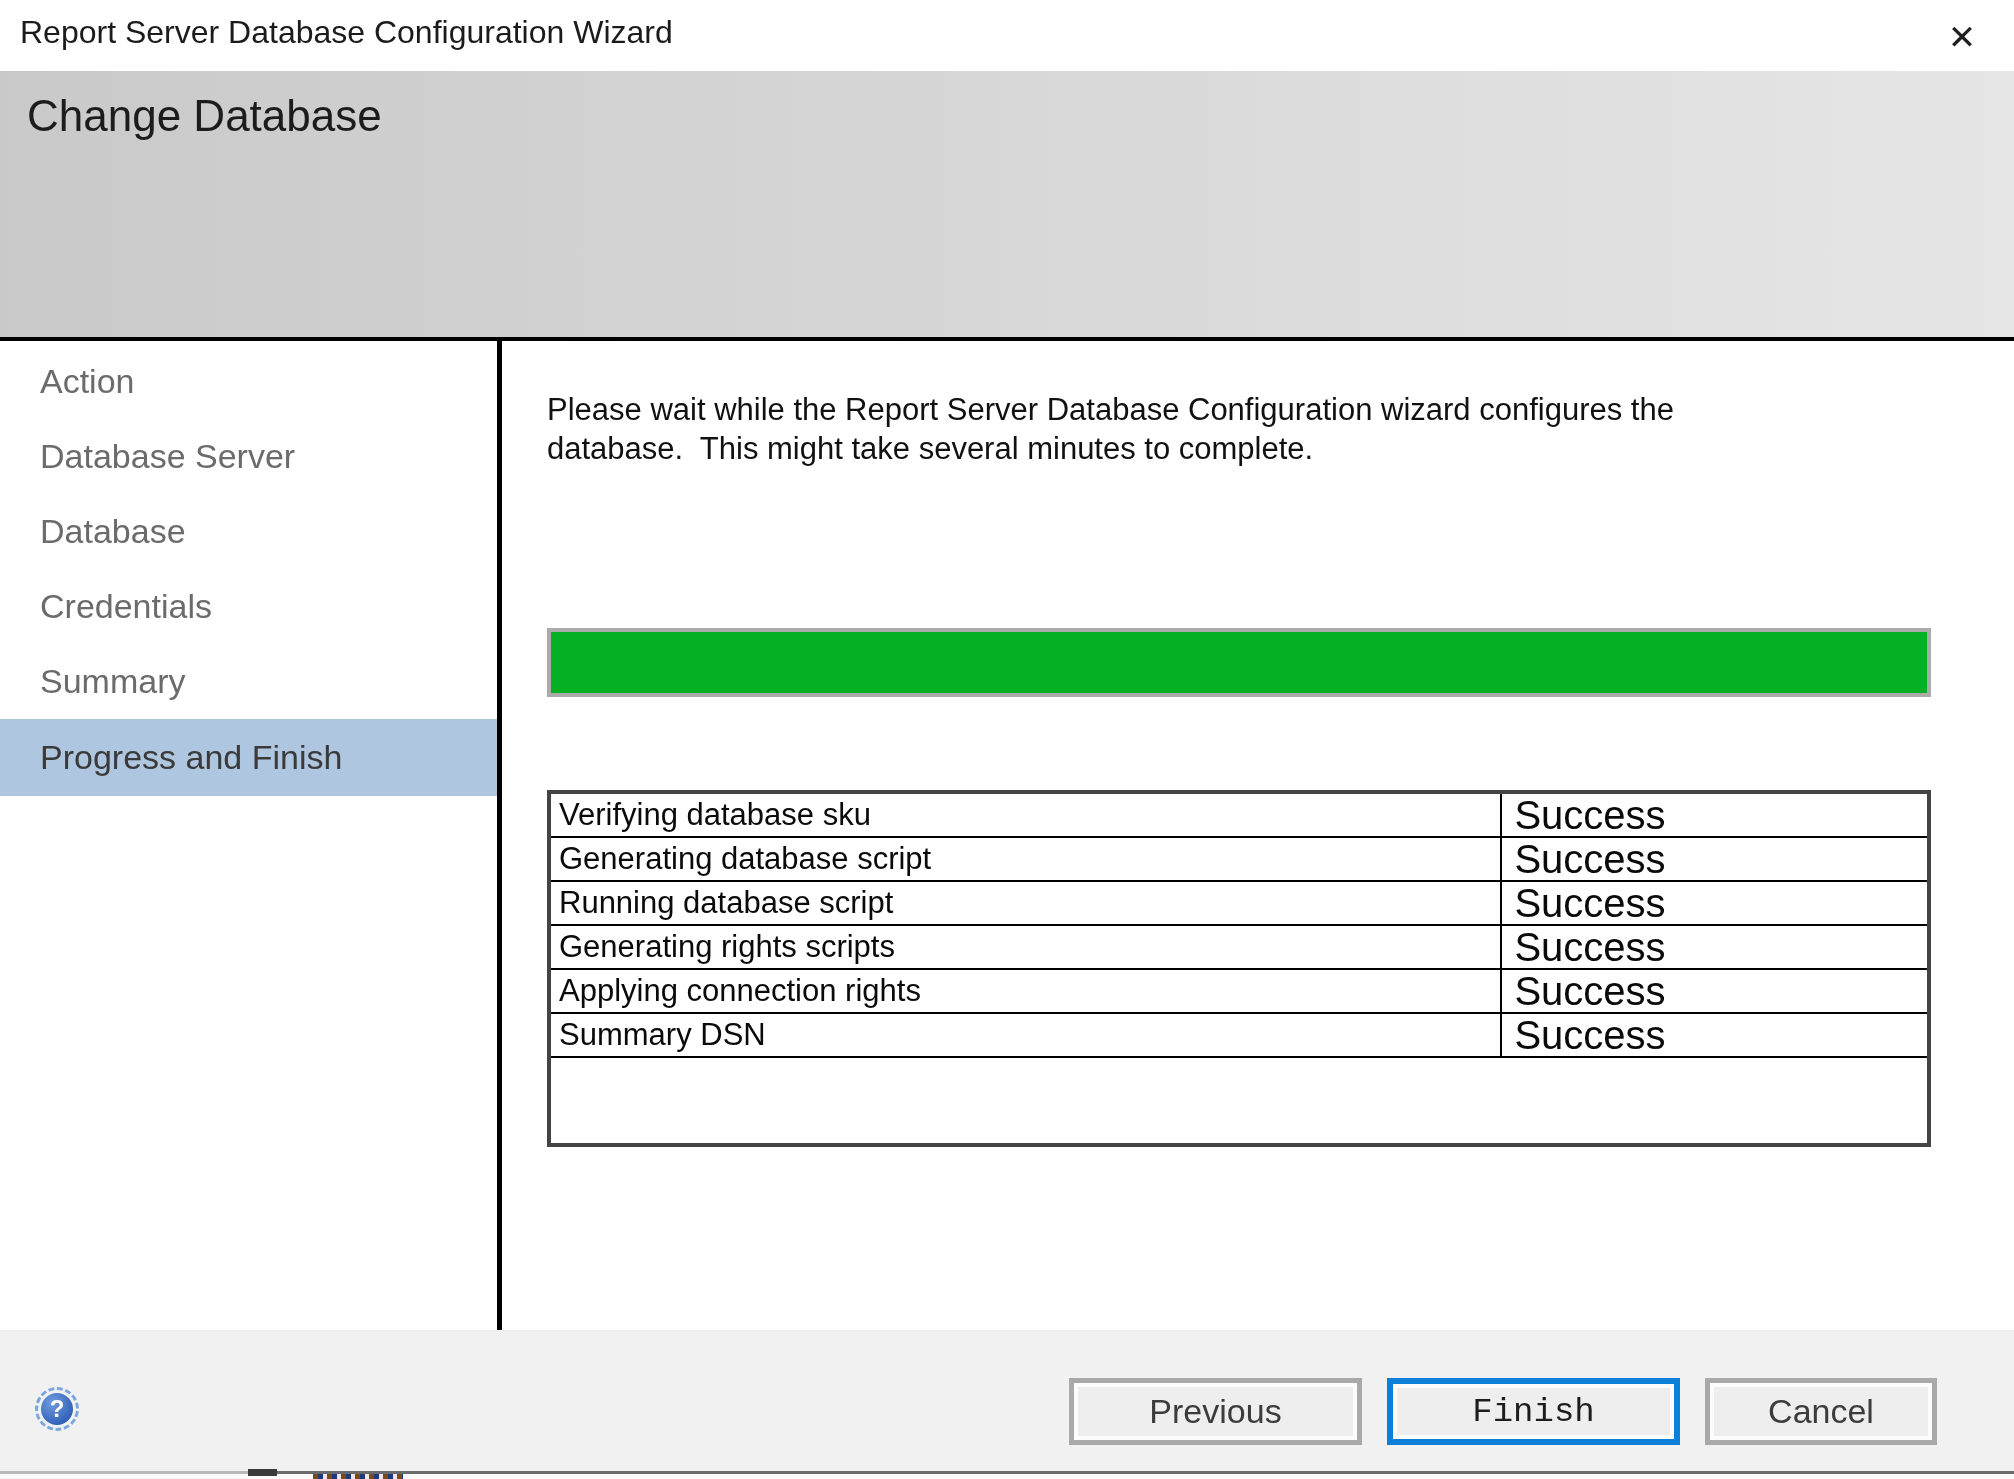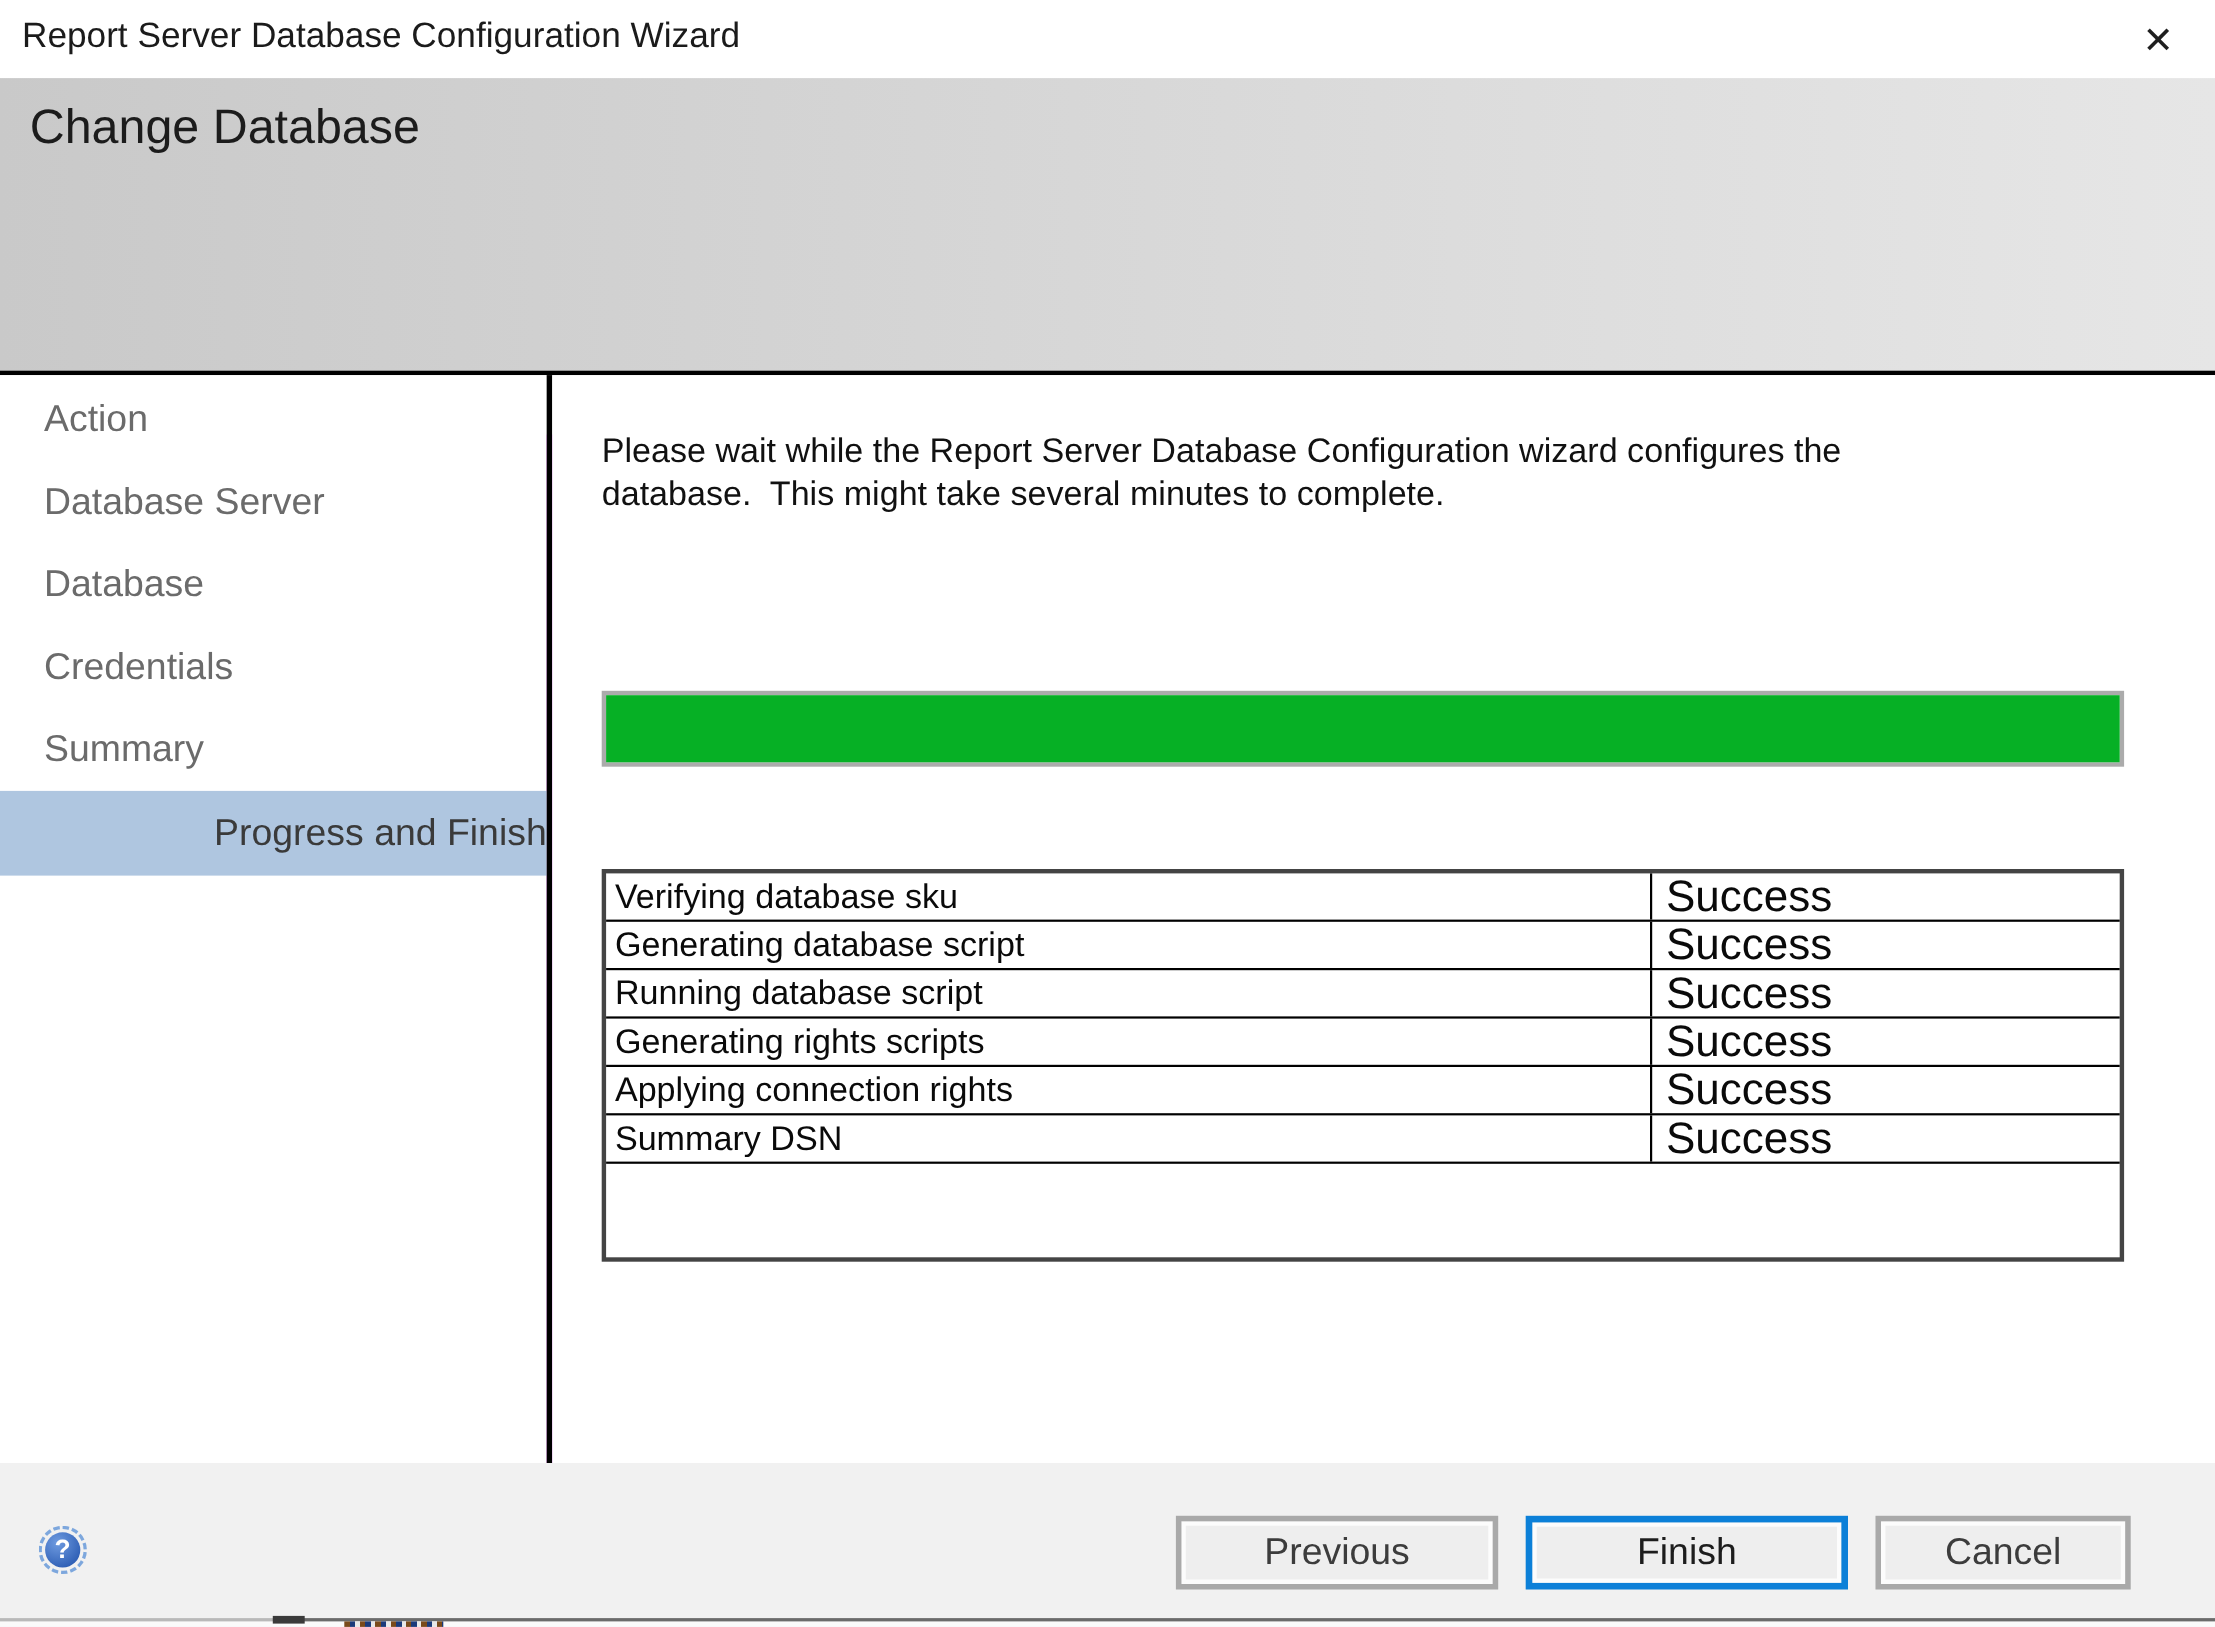--- a/index.html
+++ b/index.html
@@ -42,21 +42,21 @@
   .footer{position:absolute;left:0;top:1330px;width:2014px;height:149px;background:#f1f1f1;}
   .help-btn{position:absolute;left:35px;top:57px;width:44px;height:44px;border-radius:50%;
     border:3px dashed #7da7dd;background:transparent;cursor:pointer;padding:0;box-sizing:border-box;}
   .help-inner{position:absolute;left:3px;top:3px;width:32px;height:32px;border-radius:50%;
     background:radial-gradient(circle at 35% 30%,#6f9be0,#1c4ea9);color:#fff;font-size:24px;font-weight:bold;
     line-height:32px;text-align:center;}
   .btn{position:absolute;top:48px;height:67px;width:293px;box-sizing:border-box;
     border:5px solid #a9a9a9;background:#eeeeee;box-shadow:inset 0 0 0 4px #fcfcfc;
     font-size:34px;color:#3c3c3c;font-family:"Liberation Sans",sans-serif;cursor:pointer;}
   .btn.prev{left:1069px;}
-  .btn.finish{left:1387px;border:6px solid #0c80d8;color:#1d1d1d;}
+  .btn.finish{left:1387px;border:6px solid #0c80d8;color:#1d1d1d;font-family:Liberation Mono, monospace;}
   .btn.cancel{left:1705px;width:232px;}
   
   .bottom-strip{position:absolute;left:0;top:1471px;width:2014px;height:8px;background:#fafafa;}
   .edge-line-light{position:absolute;left:0;top:0;width:248px;height:3px;background:#b9b9b9;}
   .edge-line-dark{position:absolute;left:248px;top:0;width:1766px;height:3px;background:#6b6b6b;}
   .edge-block{position:absolute;left:248px;top:-2px;width:29px;height:7px;background:#3a3a3a;}
   .edge-sliver{position:absolute;left:313px;top:3px;width:90px;height:5px;
     background:repeating-linear-gradient(90deg,#7a4a1a 0 5px,#1a3a7a 5px 10px,#e8e8e8 10px 14px);}
 </style>
 </head>
@@ -75,21 +75,21 @@
     <h1>Change Database</h1>
   </div>
   <div class="hr-black"></div>
 
   <div class="sidebar">
     <div class="nav-item first">Action</div>
     <div class="nav-item">Database Server</div>
     <div class="nav-item">Database</div>
     <div class="nav-item">Credentials</div>
     <div class="nav-item">Summary</div>
-    <div class="nav-item active" style="background-color: rgb(175, 198, 224); text-align: right;">Progress and Finish</div>
+    <div class="nav-item active" style="background-color: rgb(175, 198, 224);">Progress and Finish</div>
   </div>
   <div class="divider-v"></div>
 
   <div class="content">
     <div class="message"><span>Please wait while the Report Server Database Configuration wizard configures the</span><br><span>database.  This might take several minutes to complete.</span></div>
 
     <div class="progressbar">
       <div class="progress-fill" style="width: 100%; background-color: rgb(6, 176, 37);"></div>
     </div>
 

